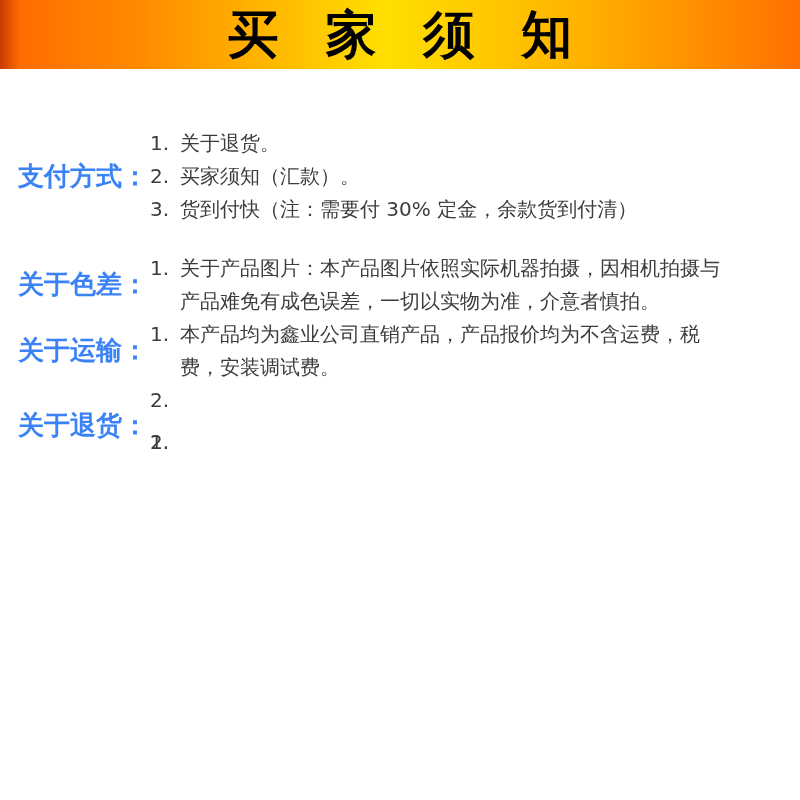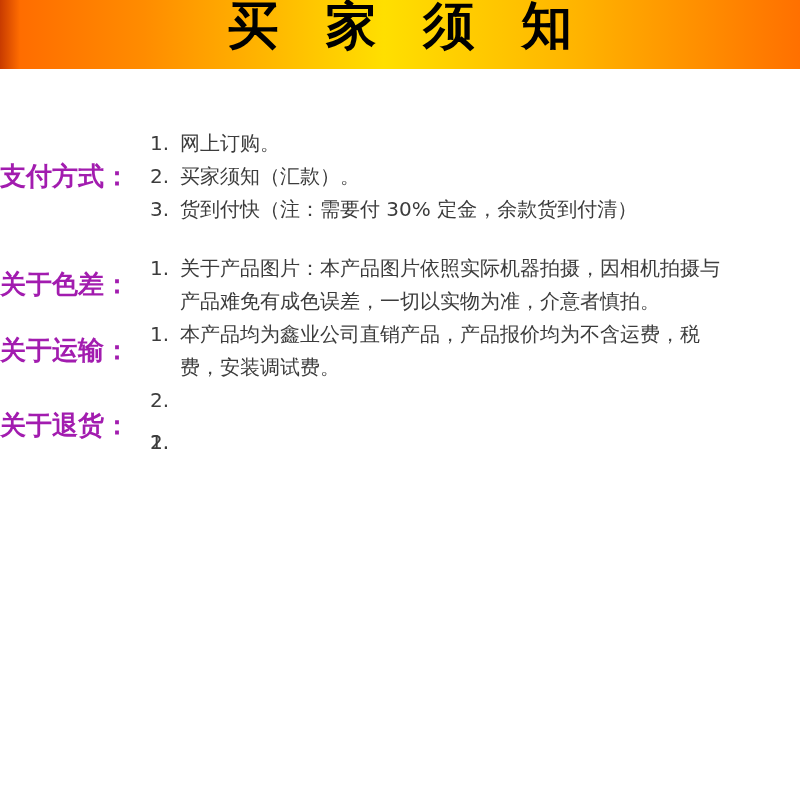--- a/index.html
+++ b/index.html
@@ -6,21 +6,21 @@
   .page {
     width:800px; height:800px;
     background:#ffffff;
     font-family:"DejaVu Sans", sans-serif;
     overflow:hidden;
     position:relative;
   }
   .banner {
     height:69px;
     background:linear-gradient(to right, #c83b00 0%, #ff6d00 2.5%, #ff8c00 18%, #ffdf00 48%, #ffb400 72%, #ff7000 100%);
-    display:flex; align-items:flex-start; justify-content:center;
+    display:flex; align-items:center; justify-content:center;
   }
   .banner-title {
     font-size:51px;
     font-weight:bold;
     color:#000000;
     letter-spacing:0.92em;
     margin-right:-0.92em; 
     white-space:nowrap;
     line-height:1;
   }
@@ -30,22 +30,22 @@
     align-items:center;
   }
   .section.s1 { margin-bottom:26px; }
   .section.s2 { }
   .section.s3 { margin-bottom:26px; }
   .section.s4 { margin-bottom:64px; }
   .label-col {
     flex:none;
     width:150px;
     box-sizing:border-box;
-    padding-left:0;
-    color:#a21caf;
+    padding-left:18px;
+    color:#3b82f6;
     font-size:26px;
     font-weight:bold;
     white-space:nowrap;
     line-height:1.2;
   }
   .content-col {
     width:585px;
     font-size:20px;
     line-height:33px;
     color:#3c3c3c;
@@ -63,21 +63,21 @@
     <div class="banner-title">买家须知</div>
   </div>
 
   <div class="sections">
 
     <div class="section s1">
       <div class="label-col">支付方式：</div>
       <div class="content-col">
         <div class="item">
           <span class="item-num">1.</span>
-          <span>网上订购。</span>
+          <span>关于退货。</span>
         </div>
         <div class="item">
           <span class="item-num">2.</span>
           <span>买家须知（汇款）。</span>
         </div>
         <div class="item">
           <span class="item-num">3.</span>
           <span>货到付快（注：需要付 30% 定金，余款货到付清）</span>
         </div>
       </div>

